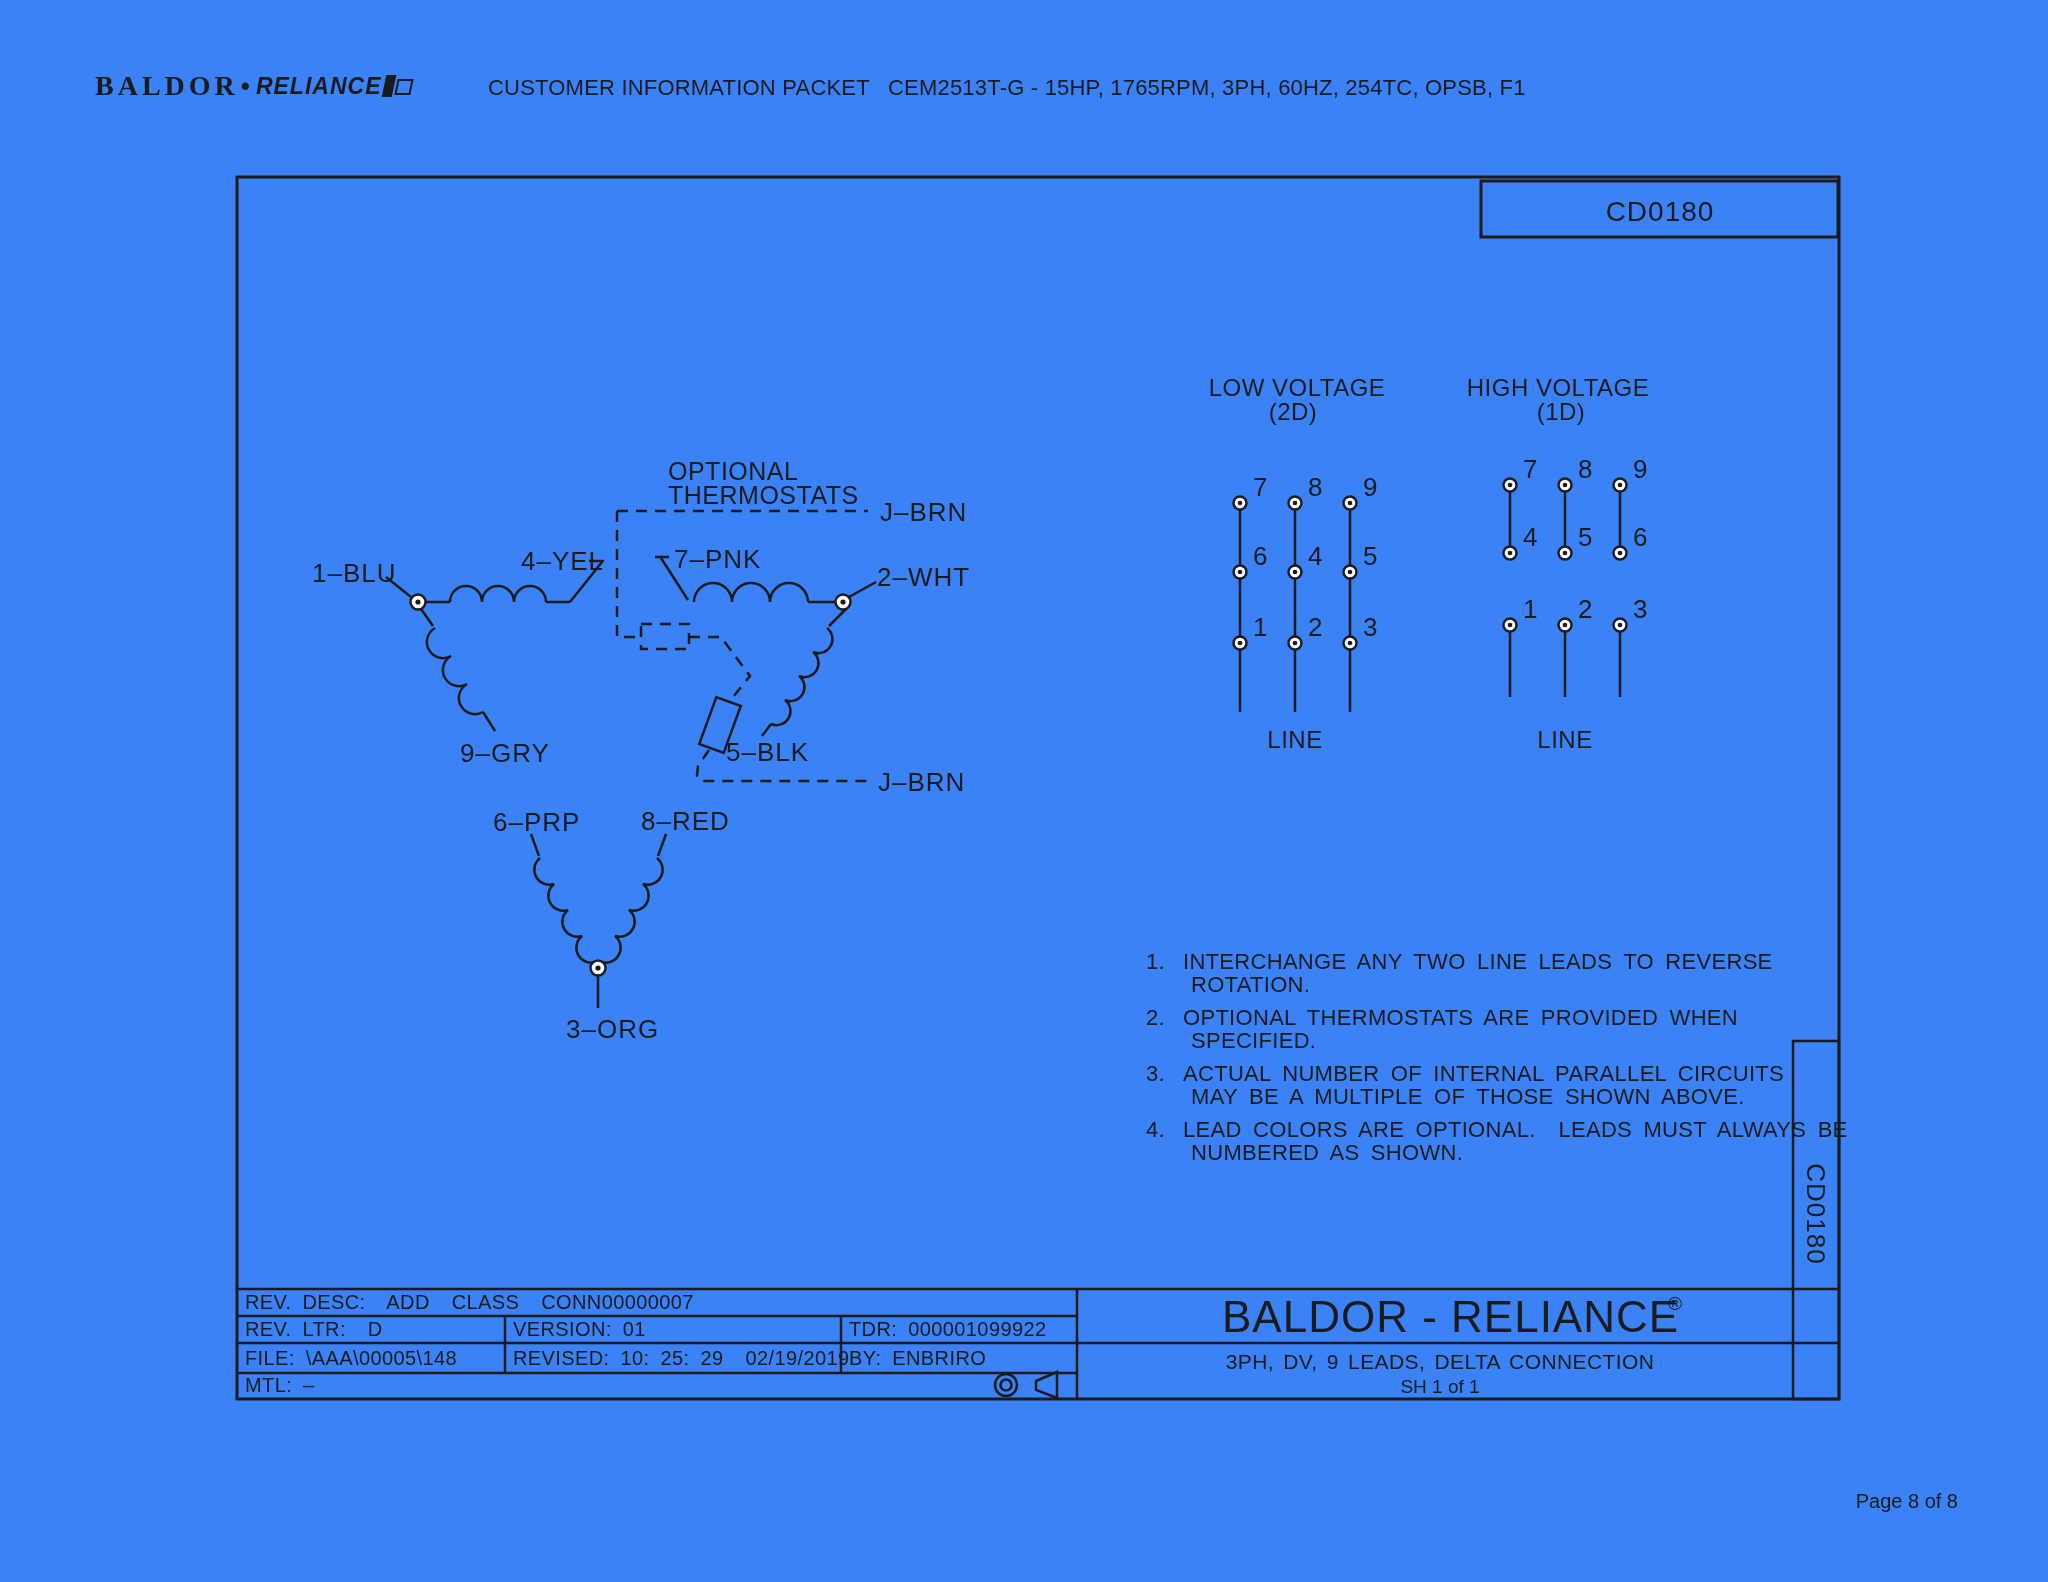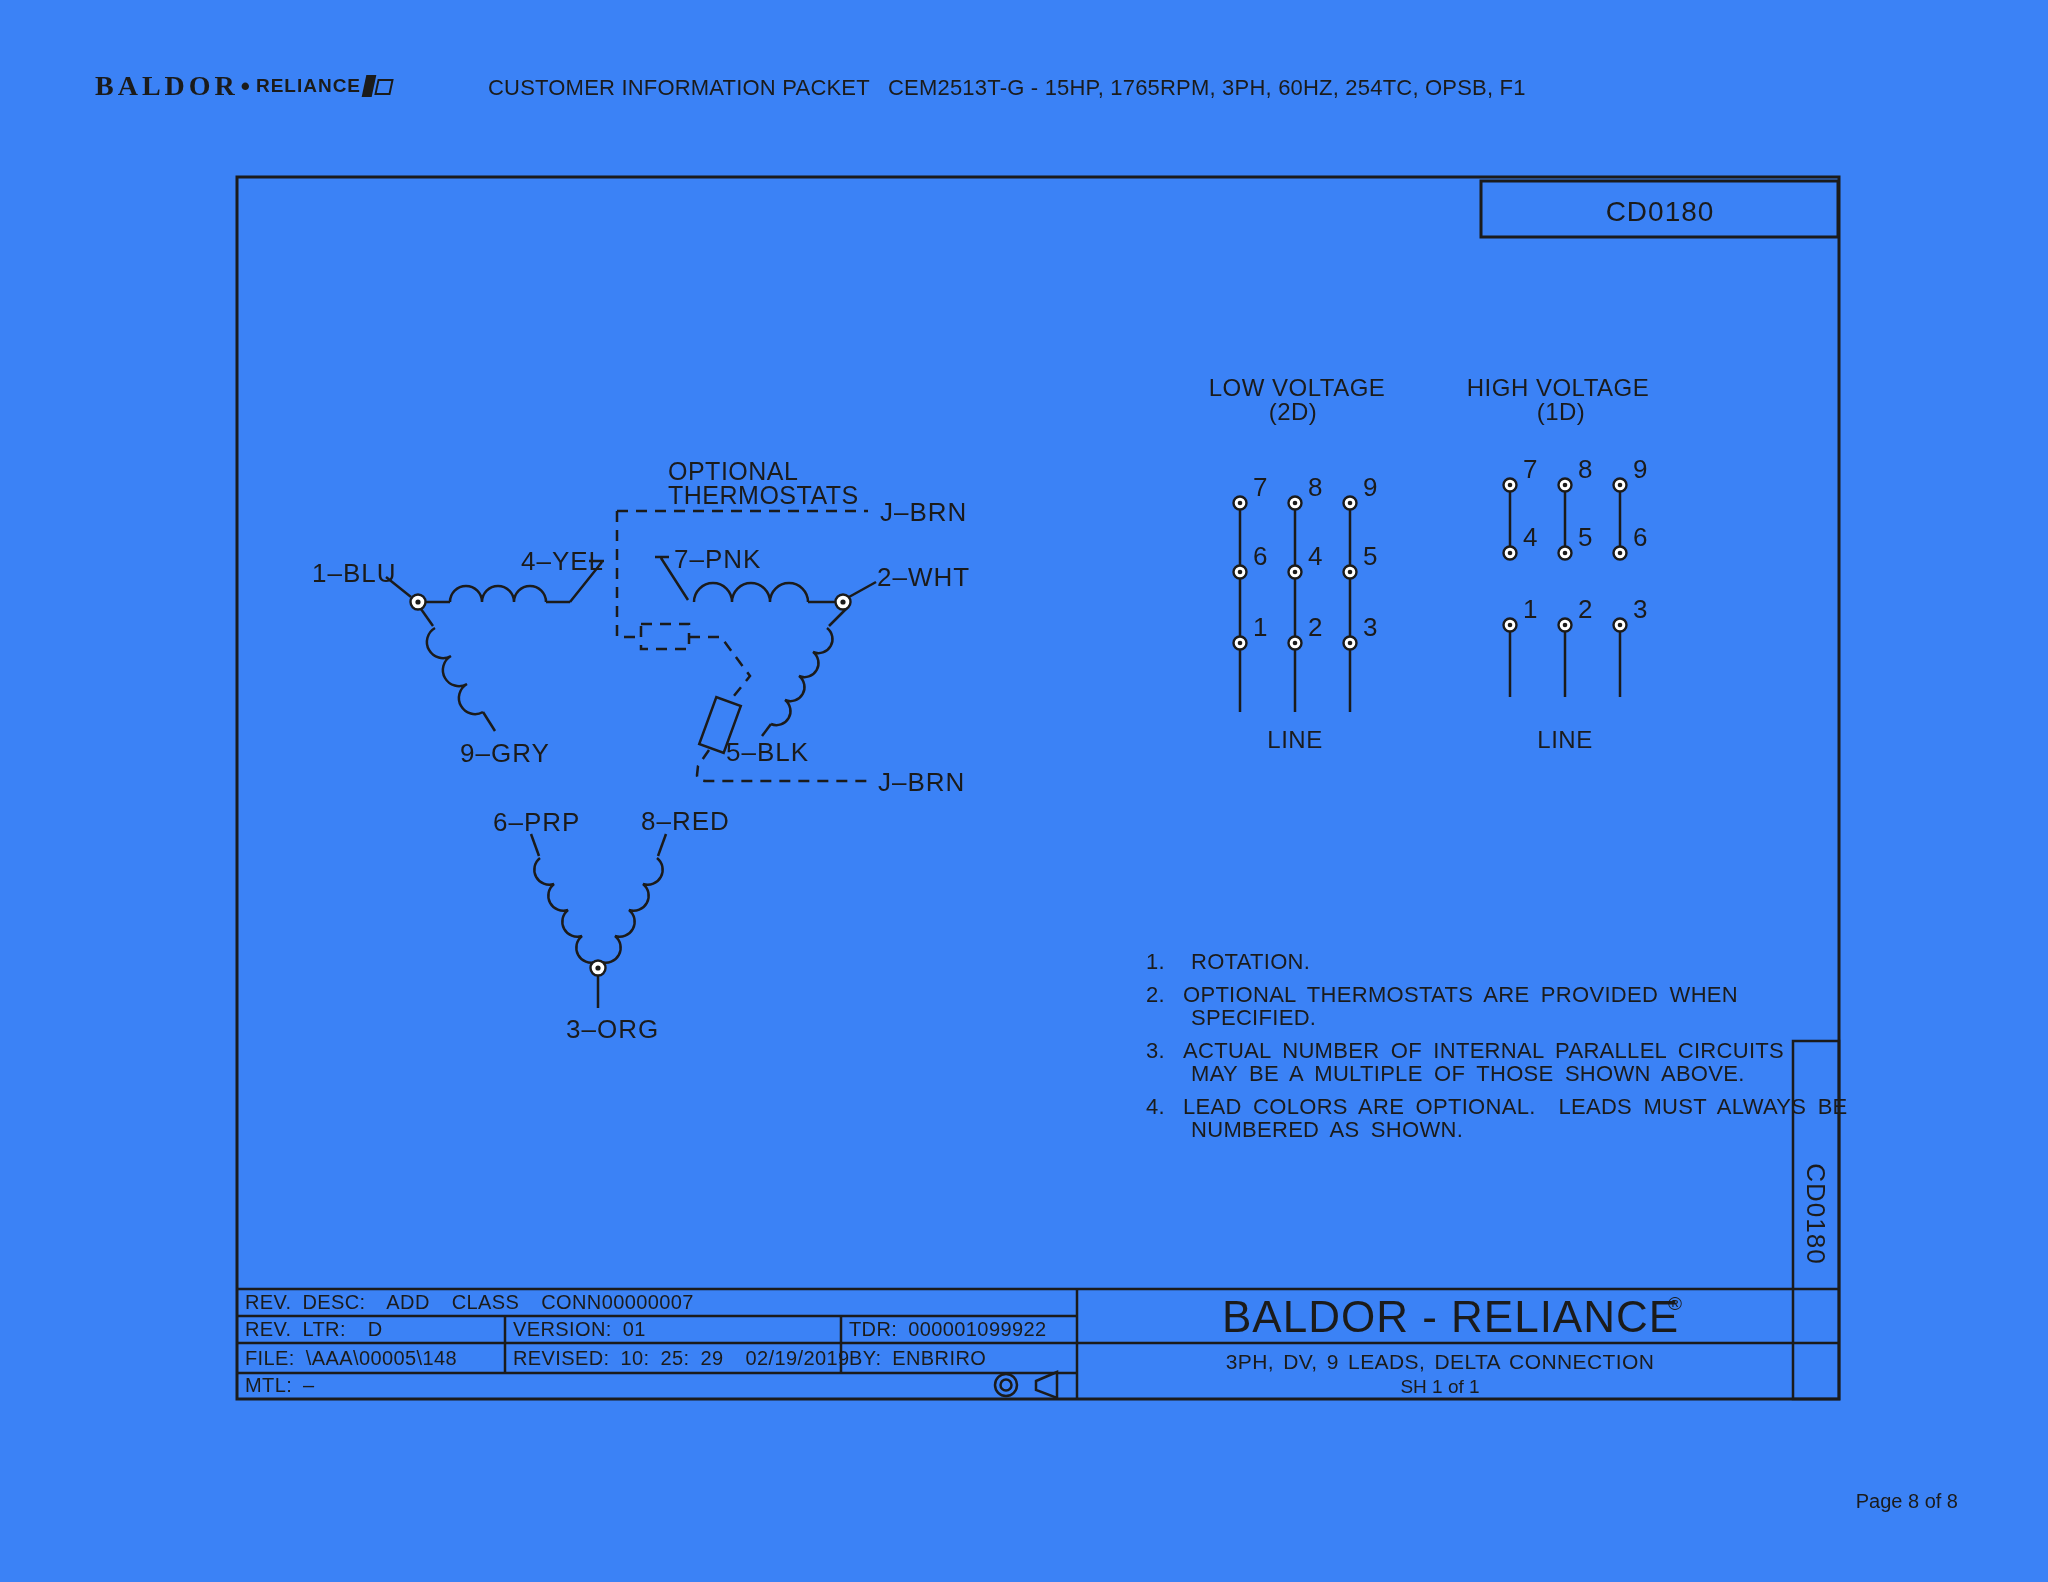--- a/index.html
+++ b/index.html
@@ -2,21 +2,21 @@
 <html><head>
 <meta charset="utf-8">
 <style>
   html,body{margin:0;padding:0;background:#ffffff;}
   #page{position:relative;width:2048px;height:1582px;background:#3b82f6;overflow:hidden;
         font-family:"Liberation Sans",sans-serif;color:#1b1b1b;}
   
   .hdr{position:absolute;top:70px;left:95px;display:flex;align-items:center;}
   .logo-baldor{font-family:"Liberation Serif",serif;font-weight:bold;font-size:28px;letter-spacing:4px;}
   .logo-dot{font-size:26px;font-weight:bold;margin:0 6px 0 2px;}
-  .logo-reliance{font-weight:bold;font-size:19px;letter-spacing:1px;}
+  .logo-reliance{font-style:italic;font-weight:bold;font-size:23px;letter-spacing:1px;}
   .logo-mark{display:inline-block;width:10px;height:22px;background:#1b1b1b;margin-left:3px;transform:skewX(-12deg);}
   .logo-mark2{display:inline-block;width:12px;height:12px;border:2px solid #1b1b1b;margin-left:2px;margin-bottom:-2px;transform:skewX(-12deg);}
   .hdr-packet{position:absolute;top:75px;left:488px;font-size:22px;font-weight:normal;letter-spacing:.2px;}
   .hdr-model{position:absolute;top:75px;left:888px;font-size:22px;letter-spacing:.2px;text-align:right;}
   
   .notes{position:absolute;left:1143px;top:950px;width:690px;font-size:22px;line-height:23px;
          letter-spacing:.3px;word-spacing:5px;}
   .notes .nhead{margin-bottom:9px;}
   .note-item{position:relative;padding-left:40px;margin-bottom:10px;}
   .note-num{position:absolute;left:3px;top:0;}
@@ -53,20 +53,21 @@
     <span class="logo-reliance">RELIANCE</span>
     <span class="logo-mark"></span>
     <span class="logo-mark2"></span>
   </div>
   <div class="hdr-packet">CUSTOMER INFORMATION PACKET</div>
   <div class="hdr-model">CEM2513T-G - 15HP, 1765RPM, 3PH, 60HZ, 254TC, OPSB, F1</div>
 
   <div class="notes">
     <div class="note-item">
       <span class="note-num">1.</span>
+      <div><span>INTERCHANGE ANY TWO LINE LEADS TO REVERSE</span></div>
       <div class="note-l2"><span>ROTATION.</span></div>
     </div>
     <div class="note-item">
       <span class="note-num">2.</span>
       <div><span>OPTIONAL THERMOSTATS ARE PROVIDED WHEN</span></div>
       <div class="note-l2"><span>SPECIFIED.</span></div>
     </div>
     <div class="note-item">
       <span class="note-num">3.</span>
       <div><span>ACTUAL NUMBER OF INTERNAL PARALLEL CIRCUITS</span></div>

